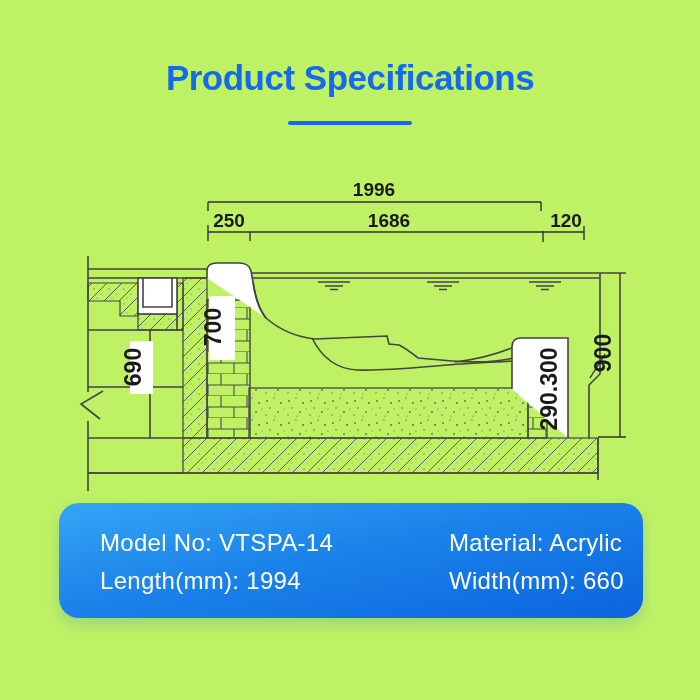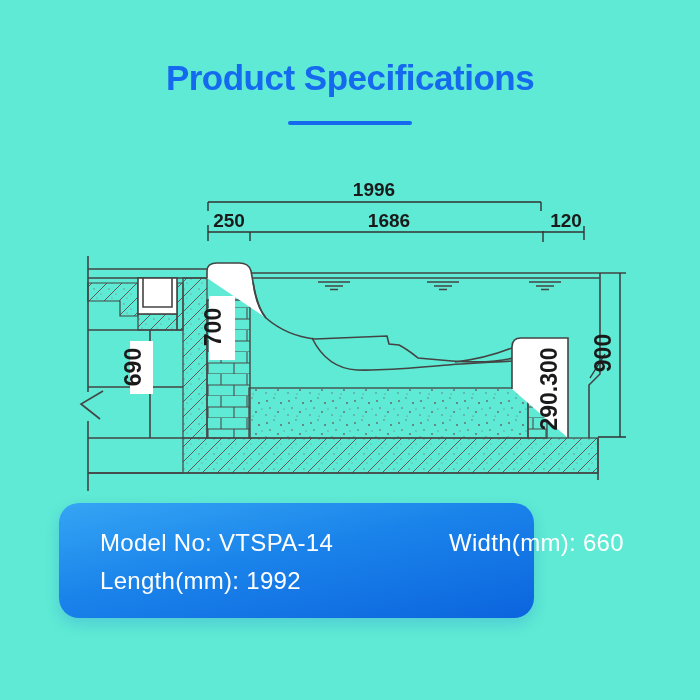--- a/index.html
+++ b/index.html
@@ -1,25 +1,25 @@
 <!DOCTYPE html>
 <html><head>
 <meta charset="utf-8">
 <style>
   html,body{margin:0;padding:0;background:#ffffff;}
-  .page{position:relative;width:700px;height:700px;background:#5eead4;overflow:hidden;
+  .page{position:relative;width:700px;height:700px;background:#bef264;overflow:hidden;
         font-family:"Liberation Sans",sans-serif;}
   .title{position:absolute;left:0;top:58px;width:700px;text-align:center;
          font-size:35px;font-weight:bold;letter-spacing:-0.5px;color:#1569ef;}
   .title-underline{position:absolute;left:288px;top:121px;width:124px;height:4px;
          border-radius:2px;background:#1569ef;}
   svg.drawing{position:absolute;left:0;top:0;}
   .dim-num{font-family:"Liberation Sans",sans-serif;font-size:19px;font-weight:bold;fill:#1a1a1a;}
   .dim-rot{font-family:"Liberation Sans",sans-serif;font-size:23px;font-weight:bold;fill:#1a1a1a;}
-  .spec-card{position:absolute;left:59px;top:503px;width:475px;height:115px;border-radius:20px;
+  .spec-card{position:absolute;left:59px;top:503px;width:584px;height:115px;border-radius:20px;
          background:linear-gradient(168deg,#35a5f4 0%,#1a83ea 45%,#0c64de 100%);
          box-shadow:0 6px 14px rgba(30,100,220,0.22);
          display:grid;grid-template-columns:349px 1fr;column-gap:0;
          padding:21px 0 0 41px;box-sizing:border-box;}
   .card-col{display:flex;flex-direction:column;}
   .card-line{color:#ffffff;font-size:24px;line-height:38px;letter-spacing:0.3px;white-space:nowrap;}
 </style>
 </head>
 <body>
 
@@ -117,20 +117,21 @@
       <path d="M620,273 V437 M598,437 H626 M605,354 L590,378"></path>
     </g>
     <text class="dim-rot" x="611" y="353" text-anchor="middle" transform="rotate(-90 611 353)">900</text>
 
     <path d="M88,473 H598" stroke="#444" stroke-width="1.6" fill="none"></path>
   </svg>
 
   <div class="spec-card" style="background: linear-gradient(168deg, rgb(53, 165, 244) 0%, rgb(26, 131, 234) 45%, rgb(12, 100, 222) 100%);">
     <div class="card-col">
       <div class="card-line">Model No: VTSPA-14</div>
-      <div class="card-line">Length(mm): 1992</div>
+      <div class="card-line">Length(mm): 1994</div>
     </div>
     <div class="card-col">
+      <div class="card-line">Material: Acrylic</div>
       <div class="card-line">Width(mm): 660</div>
     </div>
   </div>
 
 </div>
 
 </body></html>

